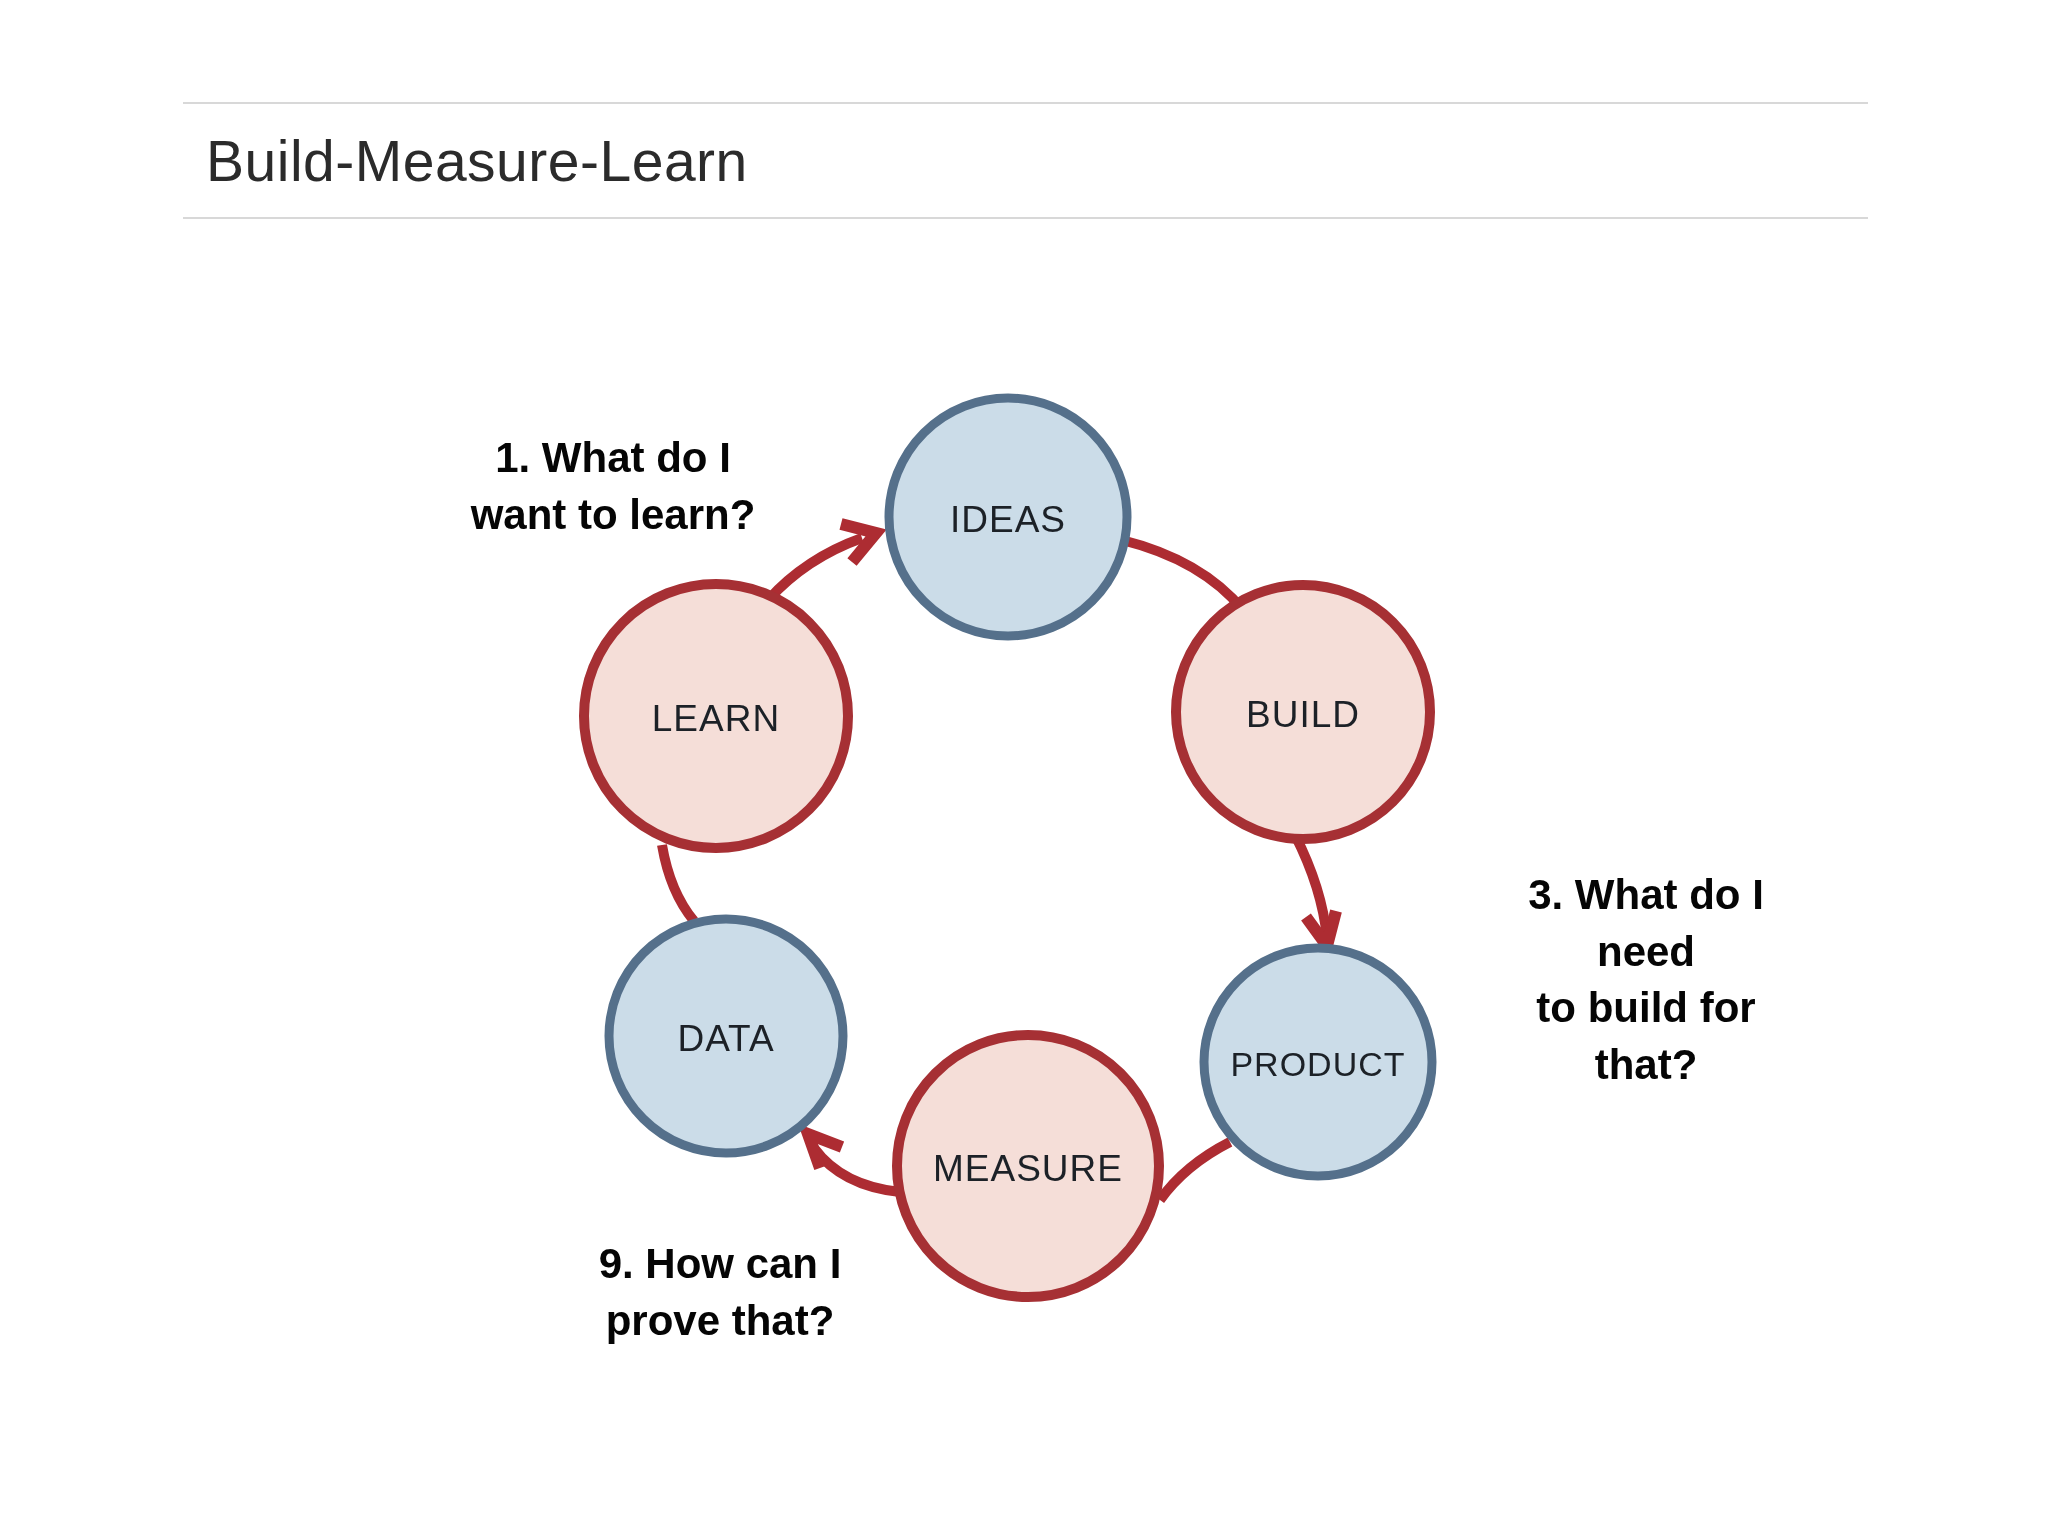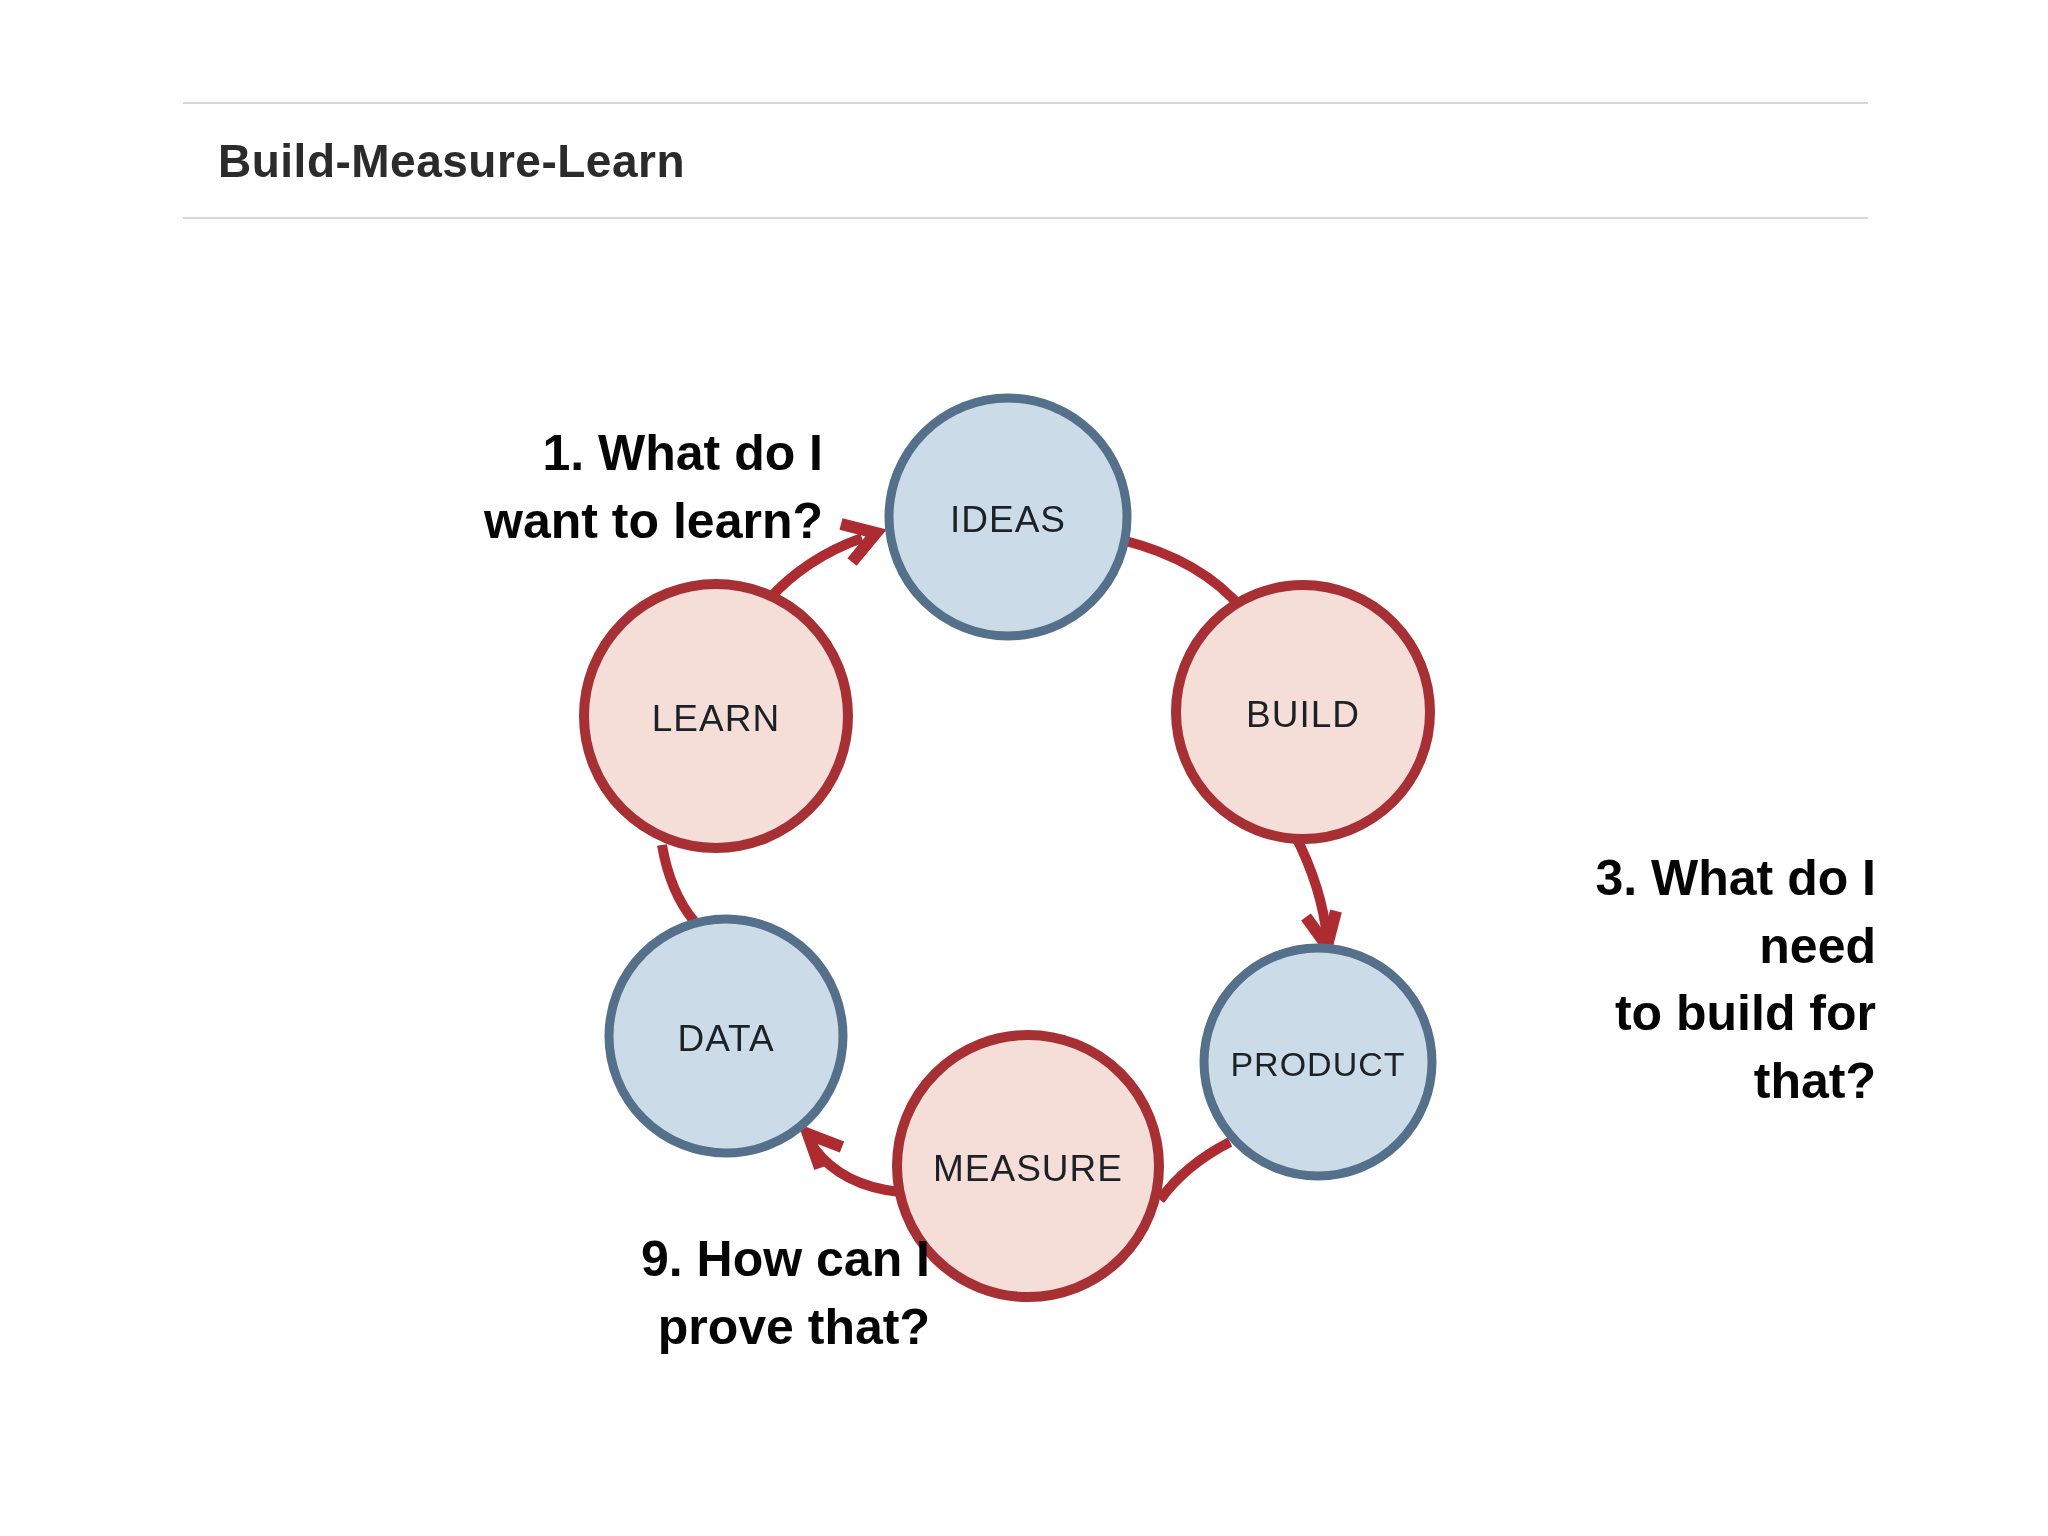--- a/index.html
+++ b/index.html
@@ -23,24 +23,24 @@
     top: 102px;
     width: 1685px;
     height: 117px;
     box-sizing: border-box;
     border-top: 2px solid #d8d8d8;
     border-bottom: 2px solid #d8d8d8;
     display: flex;
     align-items: center;
   }
   .page-title {
-    margin: 16px;
+    margin: 4px;
     padding-left: 19px;
-    font-size: 46px;
-    font-weight: 700;
+    font-size: 57px;
+    font-weight: 400;
     color: #2b2b2b;
     letter-spacing: 0.5px;
   }
   .diagram-canvas {
     position: absolute;
     left: 0;
     top: 0;
     width: 2048px;
     height: 1536px;
   }
@@ -75,22 +75,22 @@
     text-anchor: middle;
     dominant-baseline: central;
   }
   .node-label-small {
     font-size: 34px;
   }
   .annotation {
     position: absolute;
     transform: translate(-50%, -50%);
     white-space: pre-line;
-    text-align: right;
-    font-size: 50px;
+    text-align: center;
+    font-size: 42px;
     font-weight: bold;
     line-height: 1.35;
     color: #050505;
   }
   .annotation-q1 { left: 613px;  top: 487px;  width: 420px; }
   .annotation-q2 { left: 720px;  top: 1293px; width: 420px; }
   .annotation-q3 { left: 1646px; top: 980px;  width: 460px; }
 </style>
 </head>
 <body>

